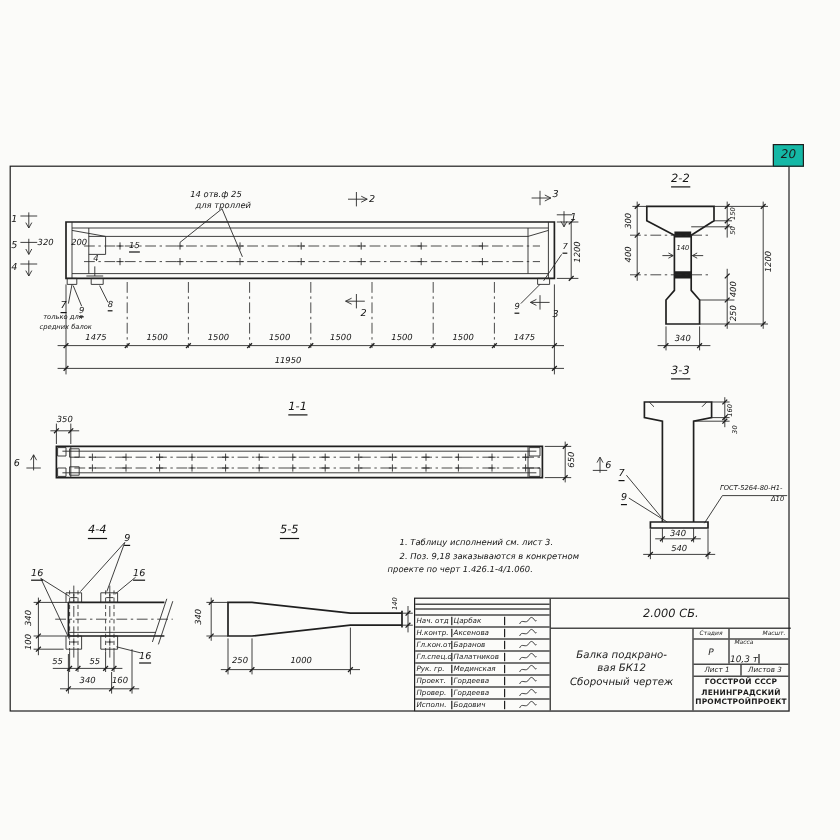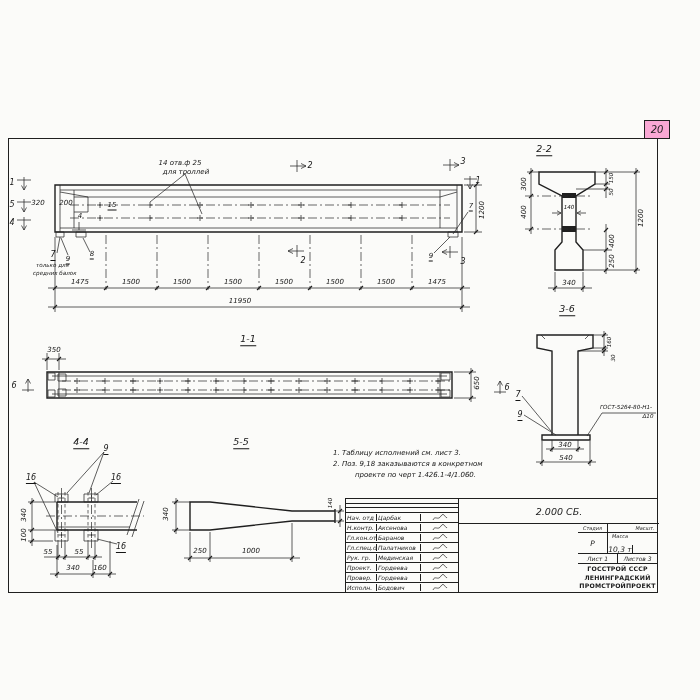--- a/index.html
+++ b/index.html
@@ -2,21 +2,21 @@
 <html><head>
 <meta charset="utf-8">
 <style>
   html,body{margin:0;padding:0;background:#fff;}
   .sheet{position:relative;width:700px;height:700px;background:#fbfbf9;overflow:hidden;
          font-family:"DejaVu Sans",sans-serif;color:#1c1c1c;}
   .frame{position:absolute;left:8px;top:138px;width:650px;height:455px;
          border:1.6px solid #1f1f1f;box-sizing:border-box;}
   .pnum{position:absolute;left:644px;top:120px;width:26px;height:19px;border:1.3px solid #1f1f1f;
         box-sizing:border-box;display:flex;align-items:center;justify-content:center;
-        font-size:10px;font-style:italic;background:#f9a8d4;}
+        font-size:10px;font-style:italic;background:#14b8a6;}
   svg.draw{position:absolute;left:0;top:0;}
   .pb{fill:none;stroke:#1f1f1f;stroke-width:1.4;}
   .pt{fill:none;stroke:#2a2a2a;stroke-width:0.75;}
   .ps{fill:none;stroke:#1f1f1f;stroke-width:1.1;}
   .pd{fill:none;stroke:#2a2a2a;stroke-width:0.7;stroke-dasharray:9 3 2 3;}
   .ph{fill:none;stroke:#2a2a2a;stroke-width:0.7;stroke-dasharray:3.5 2.5;}
   .pf{fill:#1f1f1f;stroke:none;}
   .lb{position:absolute;font-size:7px;font-style:italic;line-height:1;white-space:nowrap;
       transform:translate(-50%,-50%);color:#141414;}
   .la{transform:translate(0,-50%);margin-left:27px;}
@@ -182,32 +182,32 @@
   <div class="lb" style="left:80px;top:282px">1475</div>
   <div class="lb" style="left:131px;top:282px">1500</div>
   <div class="lb" style="left:182px;top:282px">1500</div>
   <div class="lb" style="left:233px;top:282px">1500</div>
   <div class="lb" style="left:284px;top:282px">1500</div>
   <div class="lb" style="left:335px;top:282px">1500</div>
   <div class="lb" style="left:386px;top:282px">1500</div>
   <div class="lb" style="left:437px;top:282px">1475</div>
   <div class="lb" style="left:240px;top:301px">11950</div>
 
-  <div class="lb ttl" style="left:544px;top:150px">2-2</div>
+  <div class="lb ttl" style="left:567px;top:150px">2-2</div>
   <div class="lb rot" style="left:524px;top:184px">300</div>
   <div class="lb rot" style="left:524px;top:212px">400</div>
   <div class="lb sm" style="left:569px;top:208px">140</div>
   <div class="lb rot sm" style="left:612px;top:178px">150</div>
   <div class="lb rot sm" style="left:612px;top:192px">50</div>
   <div class="lb rot" style="left:612px;top:241px">400</div>
   <div class="lb rot" style="left:612px;top:261px">250</div>
   <div class="lb rot" style="left:641px;top:218px">1200</div>
   <div class="lb" style="left:569px;top:283px">340</div>
 
-  <div class="lb ttl" style="left:567px;top:310px">3-6</div>
+  <div class="lb ttl" style="left:567px;top:310px">3-3</div>
   <div class="lb rot sm" style="left:610px;top:342px">160</div>
   <div class="lb rot sm" style="left:614px;top:358px">30</div>
   <div class="lb u md" style="left:518px;top:396px">7</div>
   <div class="lb u md" style="left:520px;top:416px">9</div>
   <div class="lb sm" style="left:626px;top:408px">ГОСТ-5264-80-Н1-</div>
   <div class="lb sm" style="left:648px;top:417px">Δ10</div>
   <div class="lb" style="left:565px;top:445px">340</div>
   <div class="lb" style="left:566px;top:458px">540</div>
 
   <div class="lb ttl" style="left:248px;top:340px">1-1</div>
@@ -230,21 +230,21 @@
 
   <div class="lb ttl" style="left:241px;top:443px">5-5</div>
   <div class="lb rot" style="left:166px;top:514px">340</div>
   <div class="lb rot sm" style="left:331px;top:503px">140</div>
   <div class="lb" style="left:200px;top:551px">250</div>
   <div class="lb" style="left:251px;top:551px">1000</div>
 
   <div>
     <div class="lb la" style="left:306px;top:453px">1. Таблицу исполнений см. лист 3.</div>
     <div class="lb la" style="left:306px;top:464px">2. Поз. 9,18 заказываются в конкретном</div>
-    <div class="lb la" style="left:328px;top:475px">проекте по черт 1.426.1-4/1.060.</div>
+    <div class="lb la" style="left:296px;top:475px">проекте по черт 1.426.1-4/1.060.</div>
   </div>
 
   <div class="tb">
     <div class="sigtbl">
       <div class="thin"></div>
       <div class="thin2"></div>
       <div class="thin"></div>
       <div class="srow">
         <div class="c1">Нач. отд</div>
         <div class="c2">Царбак</div>
@@ -313,20 +313,25 @@
         <div class="c2">Бодович</div>
         <div class="c3">
             <svg width="16" height="8" viewBox="0 0 16 8">
               <path d="M1,6 C3,1 6,7 9,2 S14,6 15,3" fill="none" stroke="#222" stroke-width="0.7"></path>
             </svg>
           </div>
       </div>
     </div>
     <div class="doc">
       <div class="doccode">2.000 СБ.</div>
+    </div>
+    <div class="dtitle">
+      <div>Балка подкрано-</div>
+      <div>вая БК12</div>
+      <div>Сборочный чертеж</div>
     </div>
     <div class="rb">
       <div class="hrow">
         <div class="h1">Стадия</div>
         <div class="h2">Масса</div>
         <div class="h3">Масшт.</div>
       </div>
       <div class="vrow">
         <div class="h1 big">Р</div>
         <div class="h2 big">10,3 т</div>

